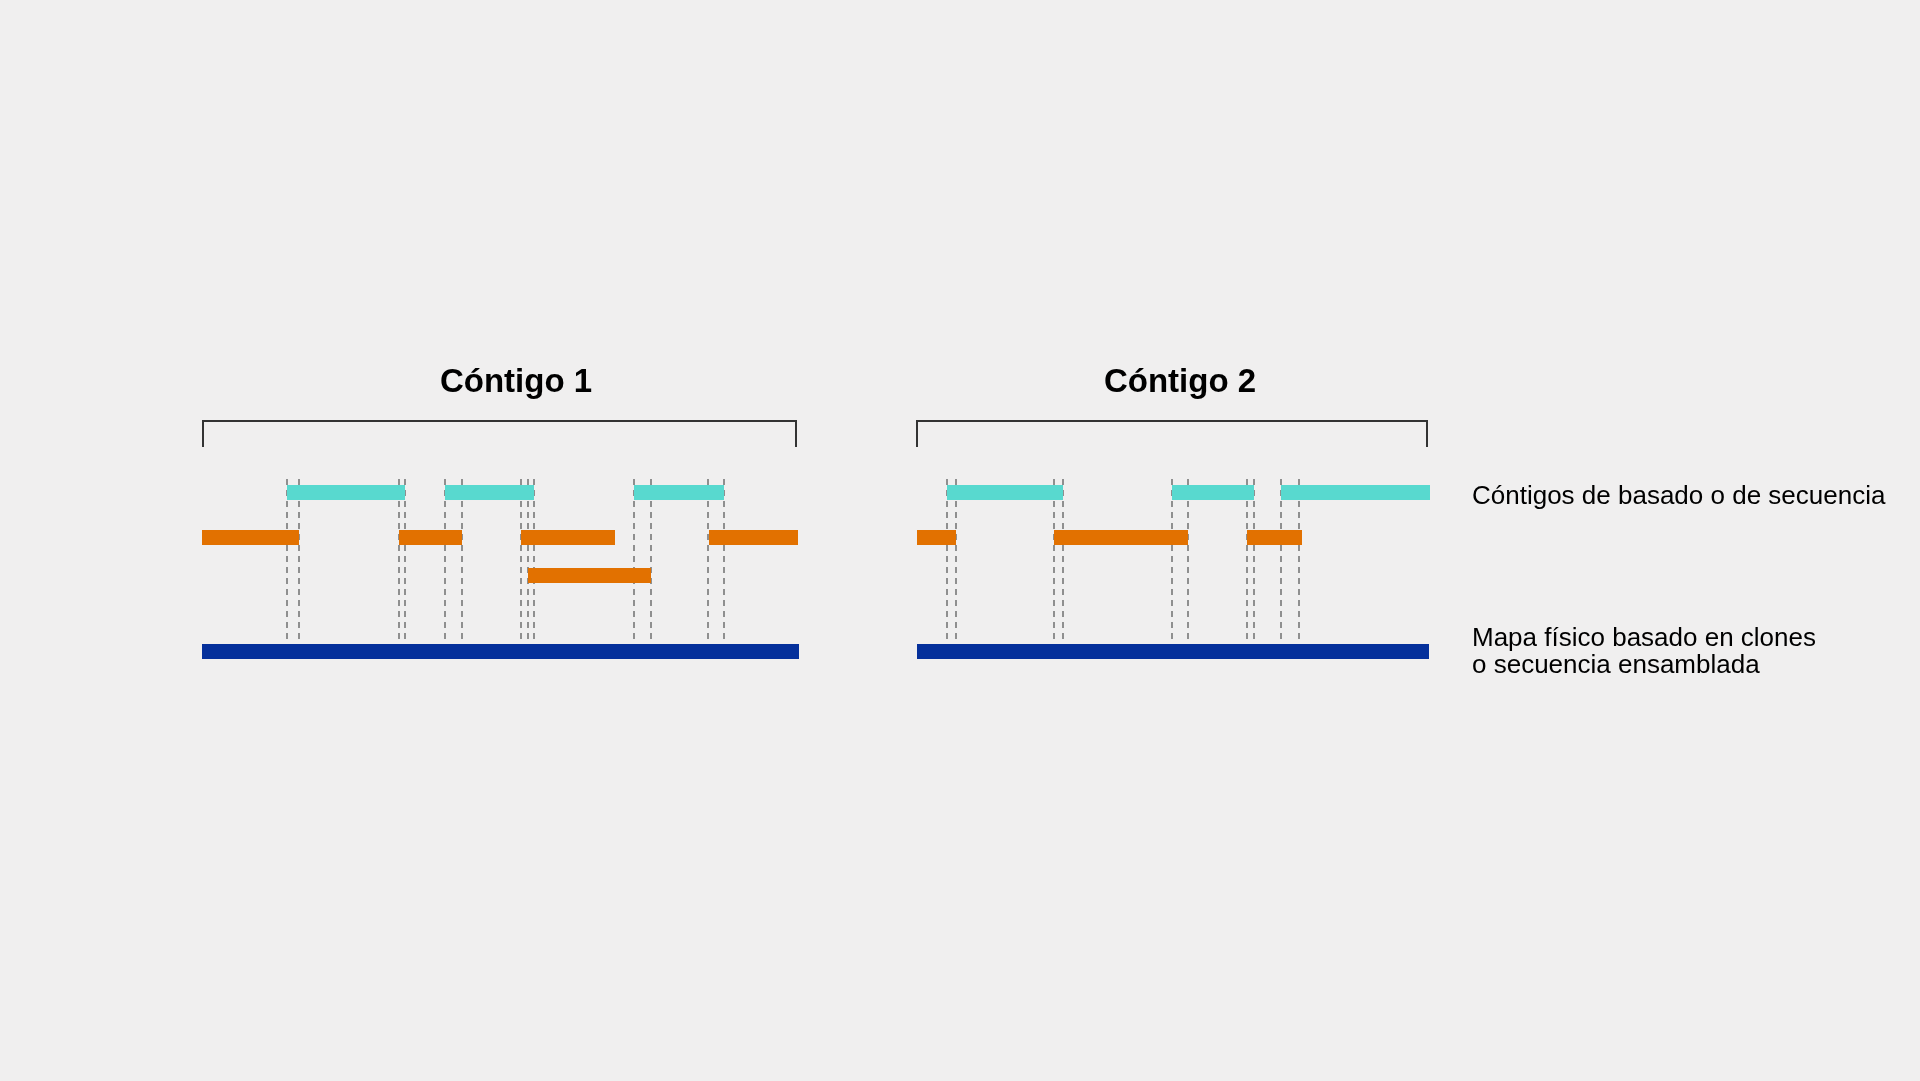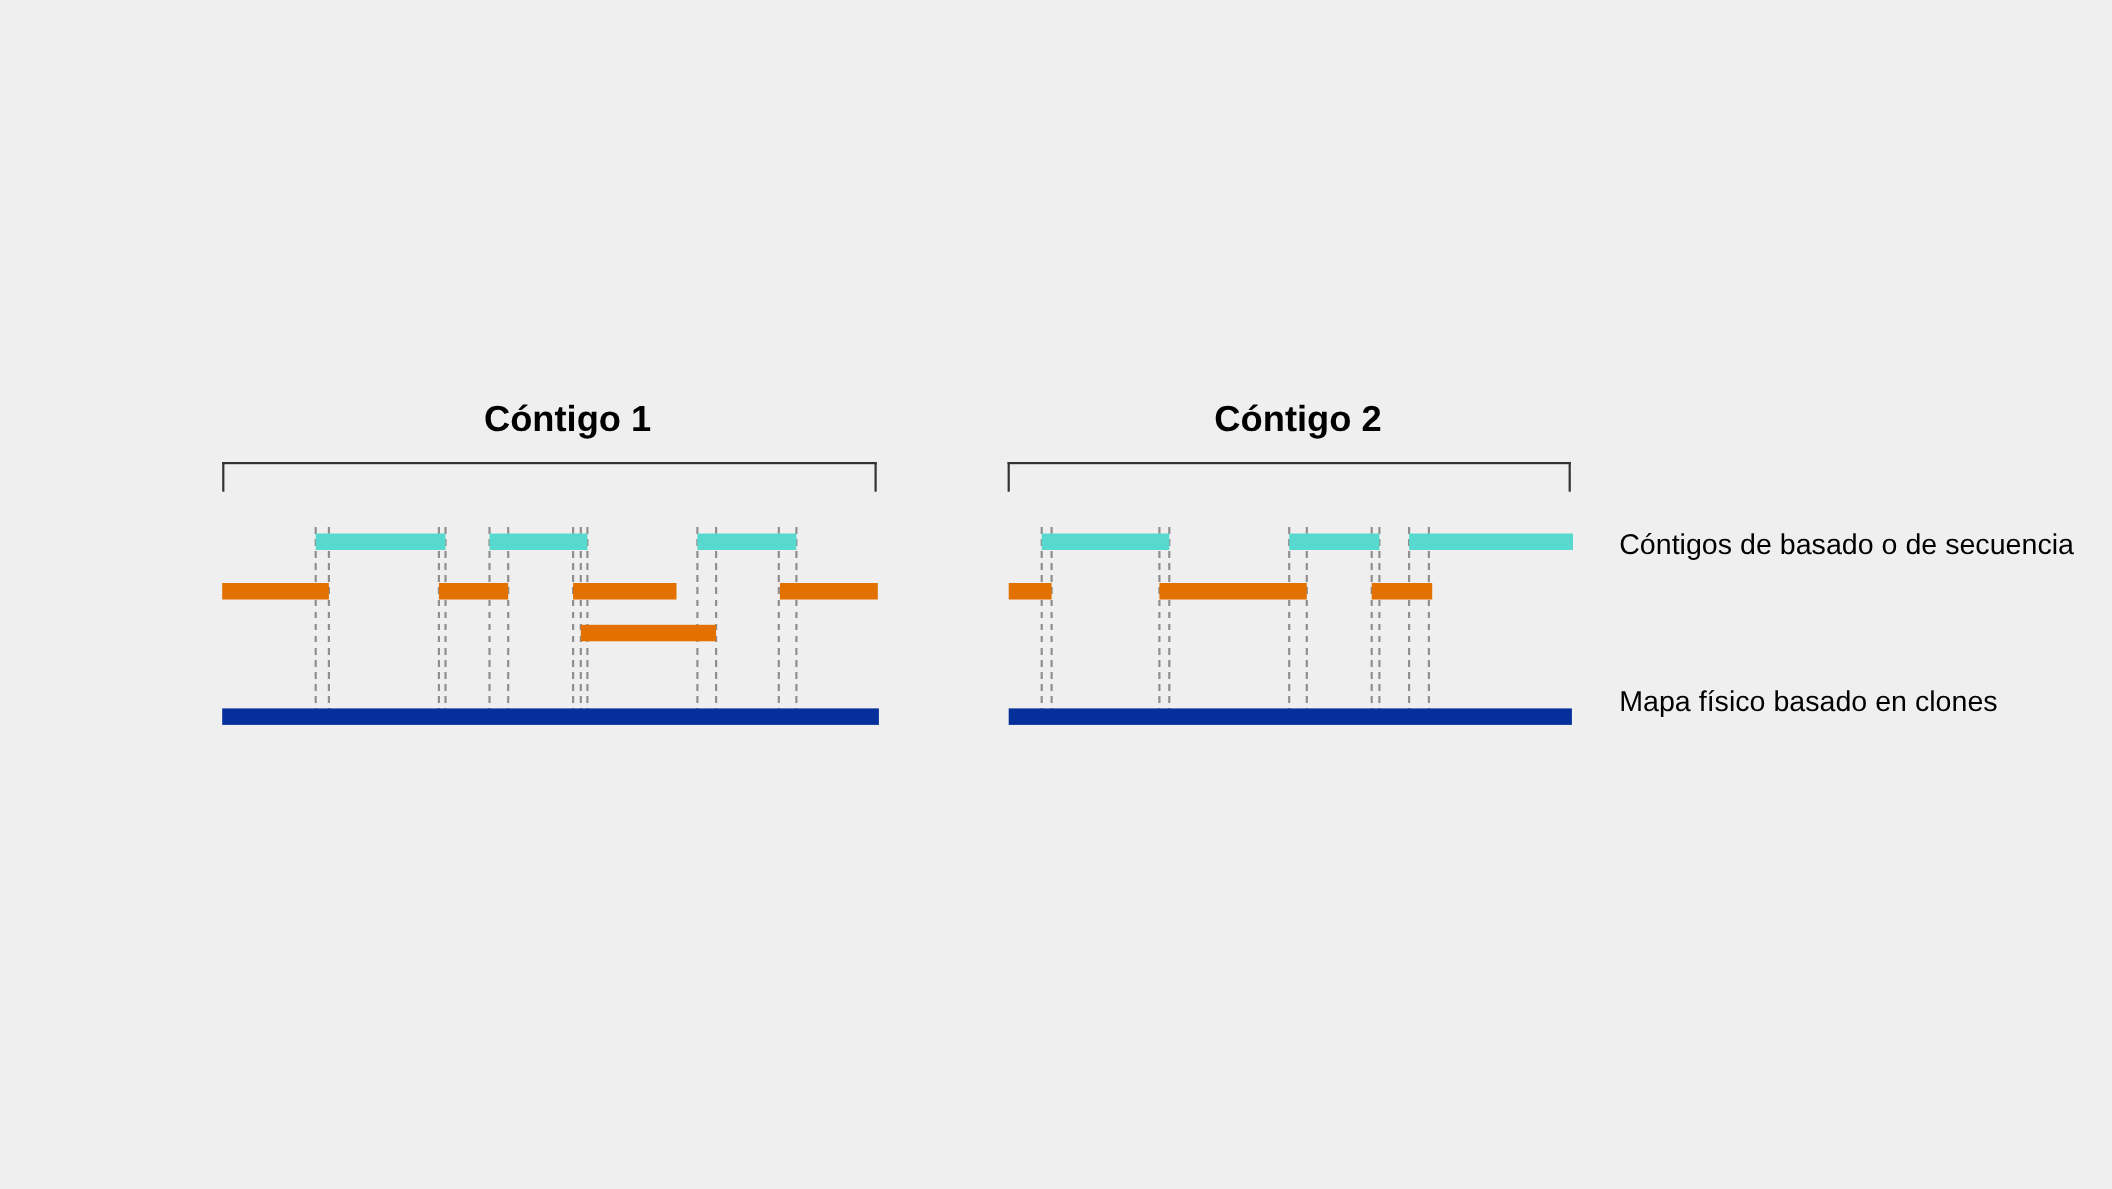--- a/index.html
+++ b/index.html
@@ -108,14 +108,15 @@
       <div class="bar orange" style="left: 917px; top: 530px; width: 39px; height: 15px;"></div>
       <div class="bar orange" style="left: 1054px; top: 530px; width: 134px; height: 15px;"></div>
       <div class="bar orange" style="left: 1247px; top: 530px; width: 55px; height: 15px;"></div>
       <div class="bar map" style="left: 917px; top: 644px; width: 512px; height: 15px;"></div>
     </div>
 
   <div class="side-label" id="label-contigs" style="left: 1472px; top: 482px;">Cóntigos de basado o de secuencia</div>
 
   <div class="side-label" id="label-map" style="left: 1472px; top: 624px;">
     <div>Mapa físico basado en clones</div>
+    <div>o secuencia ensamblada</div>
   </div>
 </div>
 
 </body></html>

